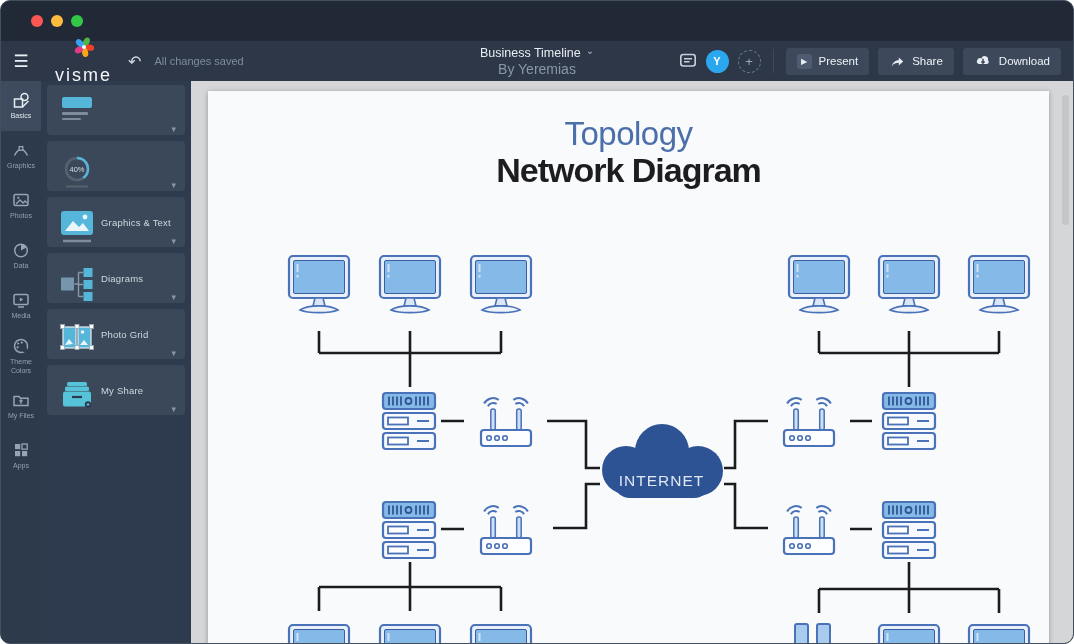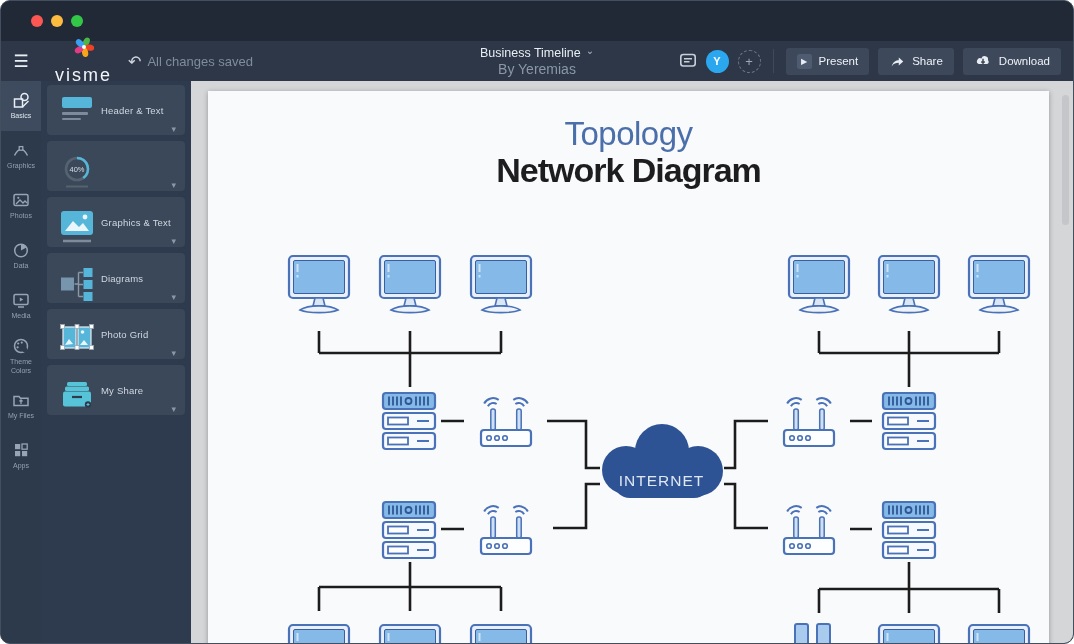--- a/index.html
+++ b/index.html
@@ -14,21 +14,21 @@
   .light.red { background:#fc5753; } .light.yellow { background:#fdbc40; } .light.green { background:#33c748; }
 
   
   .appbar { position:absolute; top:40px; left:0; right:0; height:40px; background:#2d3747;
             display:flex; align-items:center; color:#e8edf3; }
   .hamburger { width:40px; height:40px; display:flex; align-items:center; justify-content:center;
                font-size:17px; color:#e8edf3; cursor:pointer; }
   .logo { display:flex; align-items:center; gap:7px; margin-left:14px;flex-direction:column; }
   .logo-text { font-size:18px; letter-spacing:2px; font-weight:400; color:#f2f5f9; }
   .undo { margin-left:16px; font-size:16px; color:#cfd6de; cursor:pointer; }
-  .save-status { margin-left:6px; font-size:13px; color:#7f8c9d; }
+  .save-status { margin-left:13px; font-size:11px; color:#7f8c9d; }
   .doc-block { position:absolute; left:50%; top:0; height:40px; transform:translateX(-50%);
                display:flex; flex-direction:column; align-items:center; justify-content:center; }
   .doc-title-row { display:flex; align-items:center; gap:5px; font-size:12.5px; color:#e8edf3; cursor:pointer; }
   .doc-caret { font-size:10px; color:#aab6c6; position:relative; top:-2px; }
   .doc-author { font-size:14px; color:#8a97a8; margin-top:1px; }
   .right-cluster { position:absolute; right:12px; top:0; height:40px; display:flex; align-items:center; gap:9px; }
   .avatar { width:23px; height:23px; border-radius:50%; background:#2ba7f0; color:#fff;
             font-size:11px; font-weight:bold; display:flex; align-items:center; justify-content:center; cursor:pointer; }
   .add-circle { width:23px; height:23px; border-radius:50%; border:1.5px dashed #66758a; color:#9aa8ba;
                 font-size:13px; display:flex; align-items:center; justify-content:center; cursor:pointer; }
@@ -210,21 +210,20 @@
   <div class="panel">
 
     <div class="card" style="top:4px">
       <div class="card-icon">
         <div>
           <div class="ht-bar"></div>
             <div class="ht-line1"></div>
             <div class="ht-line2"></div>
         </div>
       </div>
-      <span class="card-label">Header &amp; Text</span>
       <span class="card-caret">▾</span>
     </div>
 
     <div class="card" style="top:60px">
       <div class="card-icon">
         <svg width="36" height="38" viewBox="0 0 36 38">
           <circle cx="18" cy="16" r="11" fill="none" stroke="#55626f" stroke-width="2.6"></circle>
           <path d="M18 5 A11 11 0 0 1 24.3 25" fill="none" stroke="#56b6da" stroke-width="2.6"></path>
           <text x="18" y="19" text-anchor="middle" font-size="7.5" fill="#d6dde5" font-family="Liberation Sans, sans-serif">40%</text>
           <line x1="7" y1="33.5" x2="29" y2="33.5" stroke="#55626f" stroke-width="2.2"></line>

